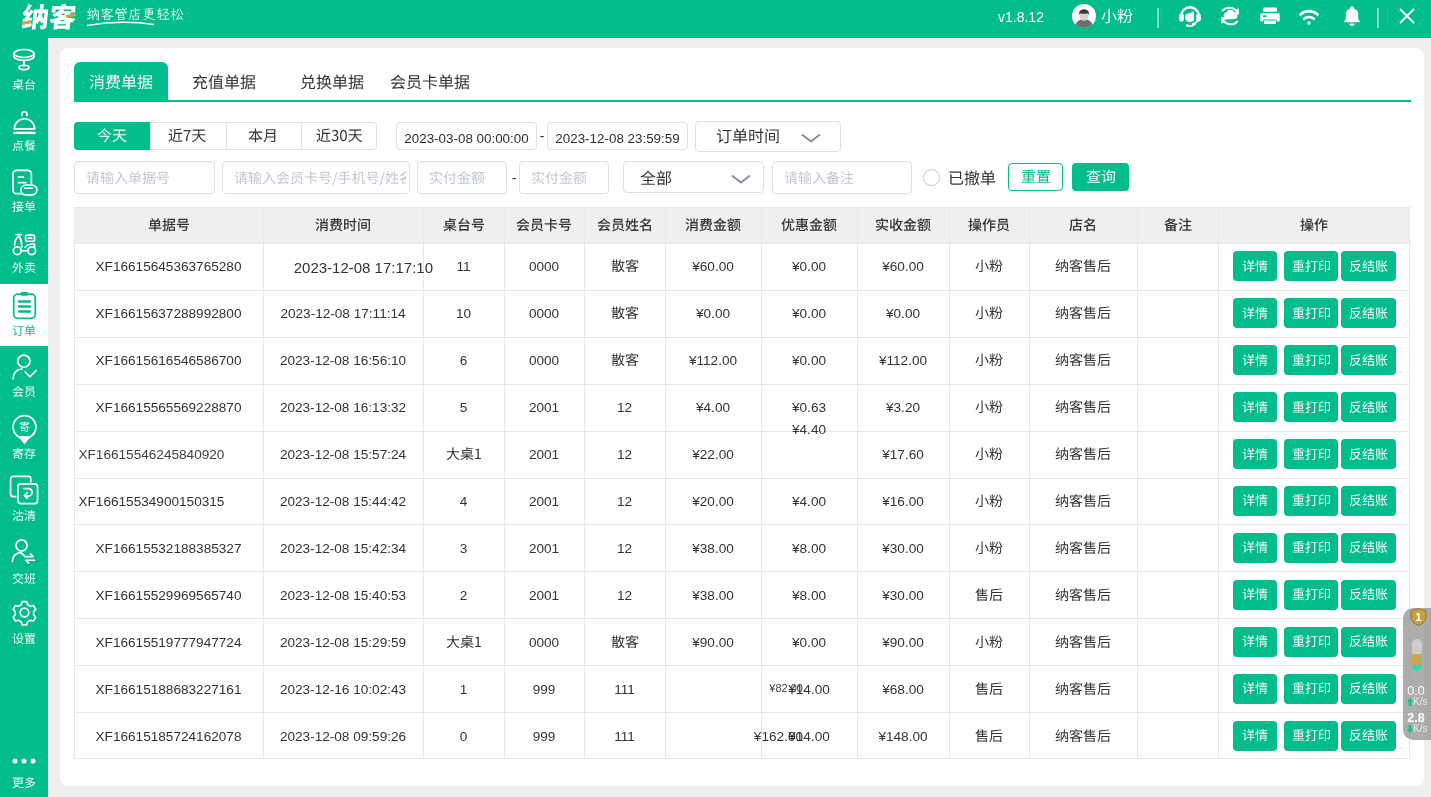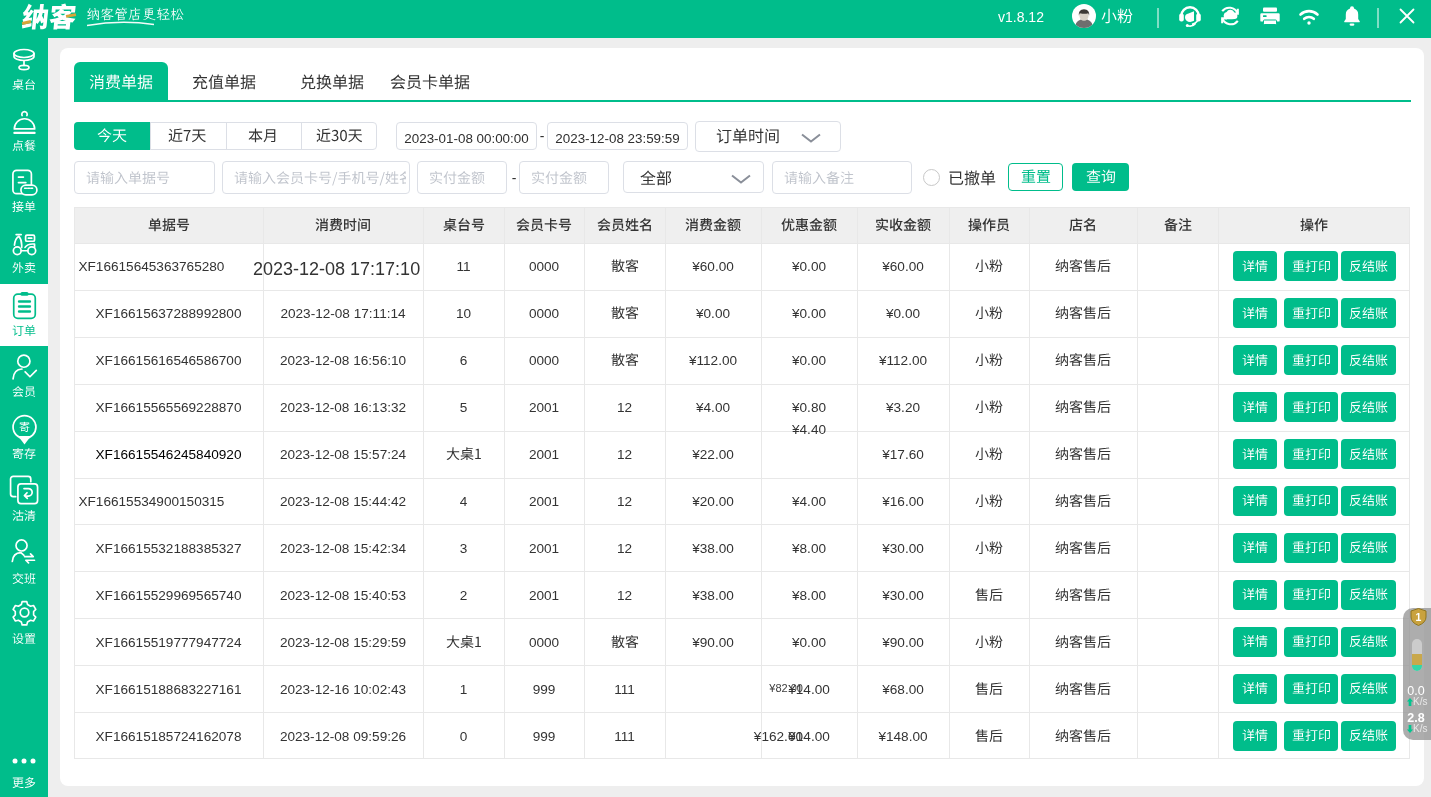--- a/index.html
+++ b/index.html
@@ -254,21 +254,21 @@
 <svg class="zp" style="left:168.3px;top:141.0px">
     <use href="#j7" fill="#333333"></use>
   </svg>
 <svg class="zp" style="left:248.0px;top:141.0px">
     <use href="#by" fill="#333333"></use>
   </svg>
 <svg class="zp" style="left:315.7px;top:141.0px">
     <use href="#j30" fill="#333333"></use>
   </svg>
 <div class="inp" style="left:396px;top:122px;width:141px;height:28px"></div>
-<div class="lt" style="left:396px;top:130.5px;width:141px;text-align:center;font-size:13.4px;color:#2f2f2f">2023-01-08 00:00:00</div>
+<div class="lt" style="left:396px;top:130.5px;width:141px;text-align:center;font-size:13.4px;color:#2f2f2f">2023-03-08 00:00:00</div>
 <div class="lt" style="left:537px;top:128px;width:10px;text-align:center;font-size:14px;color:#333">-</div>
 <div class="inp" style="left:547px;top:122px;width:141px;height:28px"></div>
 <div class="lt" style="left:547px;top:130.5px;width:141px;text-align:center;font-size:13.4px;color:#2f2f2f">2023-12-08 23:59:59</div>
 <div class="inp" style="left:695px;top:121px;width:146px;height:31px"></div>
 <svg class="zp" style="left:716.0px;top:142.0px">
     <use href="#ddsj" fill="#333333"></use>
   </svg>
 <svg style="position:absolute;left:800px;top:132.5px" width="22" height="10" viewBox="0 0 22 10" fill="none" stroke="#8a8f99" stroke-width="2">
     <path d="M2 1.5 L11 8.5 L20 1.5"></path>
   </svg>
@@ -367,22 +367,22 @@
   </svg>
 <svg class="zp" style="left:1069.0px;top:230.0px">
     <use href="#h9" fill="#333333"></use>
   </svg>
 <svg class="zp" style="left:1163.5px;top:230.0px">
     <use href="#h10" fill="#333333"></use>
   </svg>
 <svg class="zp" style="left:1300.0px;top:230.0px">
     <use href="#h11" fill="#333333"></use>
   </svg>
-<div class="lt" style="left:78.5px;top:259.4px;width:180px;text-align:left;font-size:13.6px;color:#333333">XF16615645363765280</div>
-<div class="lt" style="left:253.0px;top:259.4px;width:180px;text-align:left;font-size:18px;color:#333333">2023-12-08 17:17:10</div>
+<div class="lt" style="left:78.5px;top:259.4px;width:180px;text-align:center;font-size:13.6px;color:#333333">XF16615645363765280</div>
+<div class="lt" style="left:253.0px;top:259.4px;width:180px;text-align:right;font-size:15px;color:#333333">2023-12-08 17:17:10</div>
 <div class="lt" style="left:373.5px;top:259.4px;width:180px;text-align:center;font-size:13.6px;color:#333333">11</div>
 <div class="lt" style="left:454.0px;top:259.4px;width:180px;text-align:center;font-size:13.6px;color:#333333">0000</div>
 <svg class="zp" style="left:610.5px;top:271.4px">
     <use href="#sanke" fill="#333333"></use>
   </svg>
 <div class="lt" style="left:623.0px;top:259.4px;width:180px;text-align:center;font-size:13.6px;color:#333333">¥60.00</div>
 <div class="lt" style="left:719.0px;top:259.4px;width:180px;text-align:center;font-size:13.6px;color:#333333">¥0.00</div>
 <div class="lt" style="left:813.0px;top:259.4px;width:180px;text-align:center;font-size:13.6px;color:#333333">¥60.00</div>
 <svg class="zp" style="left:975.0px;top:271.4px">
     <use href="#xf14" fill="#333333"></use>
@@ -457,41 +457,41 @@
 <div style="position:absolute;left:1341px;top:345.2px;width:55px;height:30px;background:#00bd8b;border-radius:4px"></div>
 <svg class="zp" style="left:1349.0px;top:364.8px">
     <use href="#b_fjz" fill="#ffffff"></use>
   </svg>
 <div class="lt" style="left:78.5px;top:400.1px;width:180px;text-align:center;font-size:13.6px;color:#333333">XF16615565569228870</div>
 <div class="lt" style="left:253.0px;top:400.1px;width:180px;text-align:center;font-size:13.6px;color:#333333">2023-12-08 16:13:32</div>
 <div class="lt" style="left:373.5px;top:400.1px;width:180px;text-align:center;font-size:13.6px;color:#333333">5</div>
 <div class="lt" style="left:454.0px;top:400.1px;width:180px;text-align:center;font-size:13.6px;color:#333333">2001</div>
 <div class="lt" style="left:534.5px;top:400.1px;width:180px;text-align:center;font-size:13.6px;color:#333333">12</div>
 <div class="lt" style="left:623.0px;top:400.1px;width:180px;text-align:center;font-size:13.6px;color:#333333">¥4.00</div>
-<div class="lt" style="left:719.0px;top:400.1px;width:180px;text-align:center;font-size:13.6px;color:#333333">¥0.80</div>
+<div class="lt" style="left:719.0px;top:400.1px;width:180px;text-align:center;font-size:13.6px;color:#333333">¥0.63</div>
 <div class="lt" style="left:813.0px;top:400.1px;width:180px;text-align:center;font-size:13.6px;color:#333333">¥3.20</div>
 <svg class="zp" style="left:975.0px;top:412.1px">
     <use href="#xf14" fill="#333333"></use>
   </svg>
 <svg class="zp" style="left:1055.0px;top:412.1px">
     <use href="#nksh" fill="#333333"></use>
   </svg>
 <div style="position:absolute;left:1233px;top:392.1px;width:44px;height:30px;background:#00bd8b;border-radius:4px"></div>
 <svg class="zp" style="left:1242.0px;top:411.6px">
     <use href="#b_xq" fill="#ffffff"></use>
   </svg>
 <div style="position:absolute;left:1284px;top:392.1px;width:54px;height:30px;background:#00bd8b;border-radius:4px"></div>
 <svg class="zp" style="left:1291.5px;top:411.6px">
     <use href="#b_cdy" fill="#ffffff"></use>
   </svg>
 <div style="position:absolute;left:1341px;top:392.1px;width:55px;height:30px;background:#00bd8b;border-radius:4px"></div>
 <svg class="zp" style="left:1349.0px;top:411.6px">
     <use href="#b_fjz" fill="#ffffff"></use>
   </svg>
-<div class="lt" style="left:78.5px;top:447.1px;width:180px;text-align:center;font-size:13.6px;color:#000000">XF16615546245840920</div>
+<div class="lt" style="left:78.5px;top:447.1px;width:180px;text-align:left;font-size:13.6px;color:#404040">XF16615546245840920</div>
 <div class="lt" style="left:253.0px;top:447.1px;width:180px;text-align:center;font-size:13.6px;color:#333333">2023-12-08 15:57:24</div>
 <svg class="zp" style="left:445.6px;top:459.1px">
     <use href="#dazhuo" fill="#333333"></use>
   </svg>
 <div class="lt" style="left:454.0px;top:447.1px;width:180px;text-align:center;font-size:13.6px;color:#333333">2001</div>
 <div class="lt" style="left:534.5px;top:447.1px;width:180px;text-align:center;font-size:13.6px;color:#333333">12</div>
 <div class="lt" style="left:623.0px;top:447.1px;width:180px;text-align:center;font-size:13.6px;color:#333333">¥22.00</div>
 <div class="lt" style="left:719.0px;top:422px;width:180px;text-align:center;font-size:13.6px;color:#333333">¥4.40</div>
 <div class="lt" style="left:813.0px;top:447.1px;width:180px;text-align:center;font-size:13.6px;color:#333333">¥17.60</div>
 <svg class="zp" style="left:975.0px;top:459.1px">

